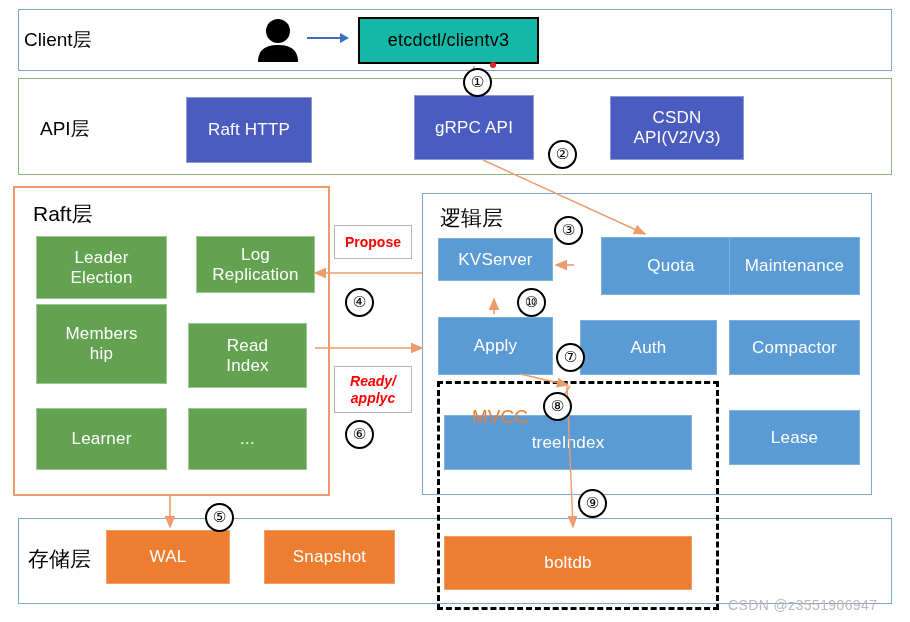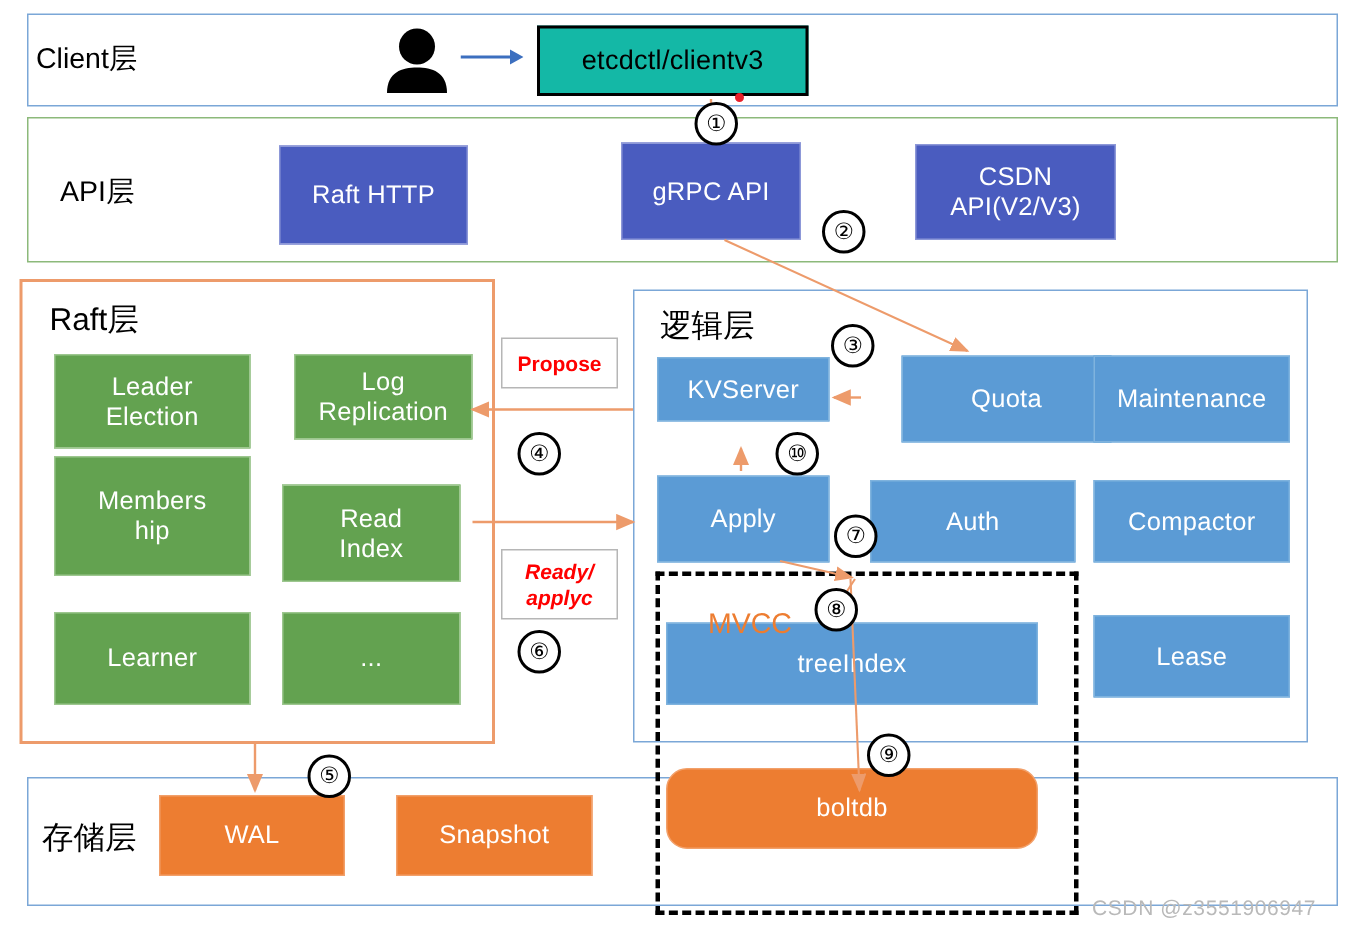--- a/index.html
+++ b/index.html
@@ -143,21 +143,21 @@
   <div class="box blue-light" style="left:729px;top:320px;width:131px;height:55px;">Compactor</div>
 
   <div class="box blue-light" style="left:444px;top:415px;width:248px;height:55px;">treeIndex</div>
   <div class="box blue-light" style="left:729px;top:410px;width:131px;height:55px;">Lease</div>
 
   <div class="layer" style="left:18px;top:518px;width:874px;height:86px;border:1px solid #7BA7D7;"></div>
   <div class="layer-title" style="left:28px;top:548px;font-size:21px;">存储层</div>
 
   <div class="box orange" style="left:106px;top:530px;width:124px;height:54px;">WAL</div>
   <div class="box orange" style="left:264px;top:530px;width:131px;height:54px;">Snapshot</div>
-  <div class="box orange" style="left:444px;top:512px;width:248px;height:54px;border-radius:14px;">boltdb</div>
+  <div class="box orange" style="left:444px;top:536px;width:248px;height:54px;">boltdb</div>
 
   <div class="mvcc-dashed" style="left:437px;top:381px;width:282px;height:229px;"></div>
   <div class="mvcc-label" style="left:452px;top:407px;margin-left:20px;">MVCC</div>
 
   <svg class="ov">
     <defs>
       <marker id="ah" markerWidth="9" markerHeight="9" refX="7" refY="3.4" orient="auto" markerUnits="strokeWidth">
         <path d="M0,0 L8,3.4 L0,6.8 z" fill="#ED9B6B"></path>
       </marker>
       <marker id="ahs" markerWidth="10" markerHeight="10" refX="8" refY="3.6" orient="auto" markerUnits="strokeWidth">

